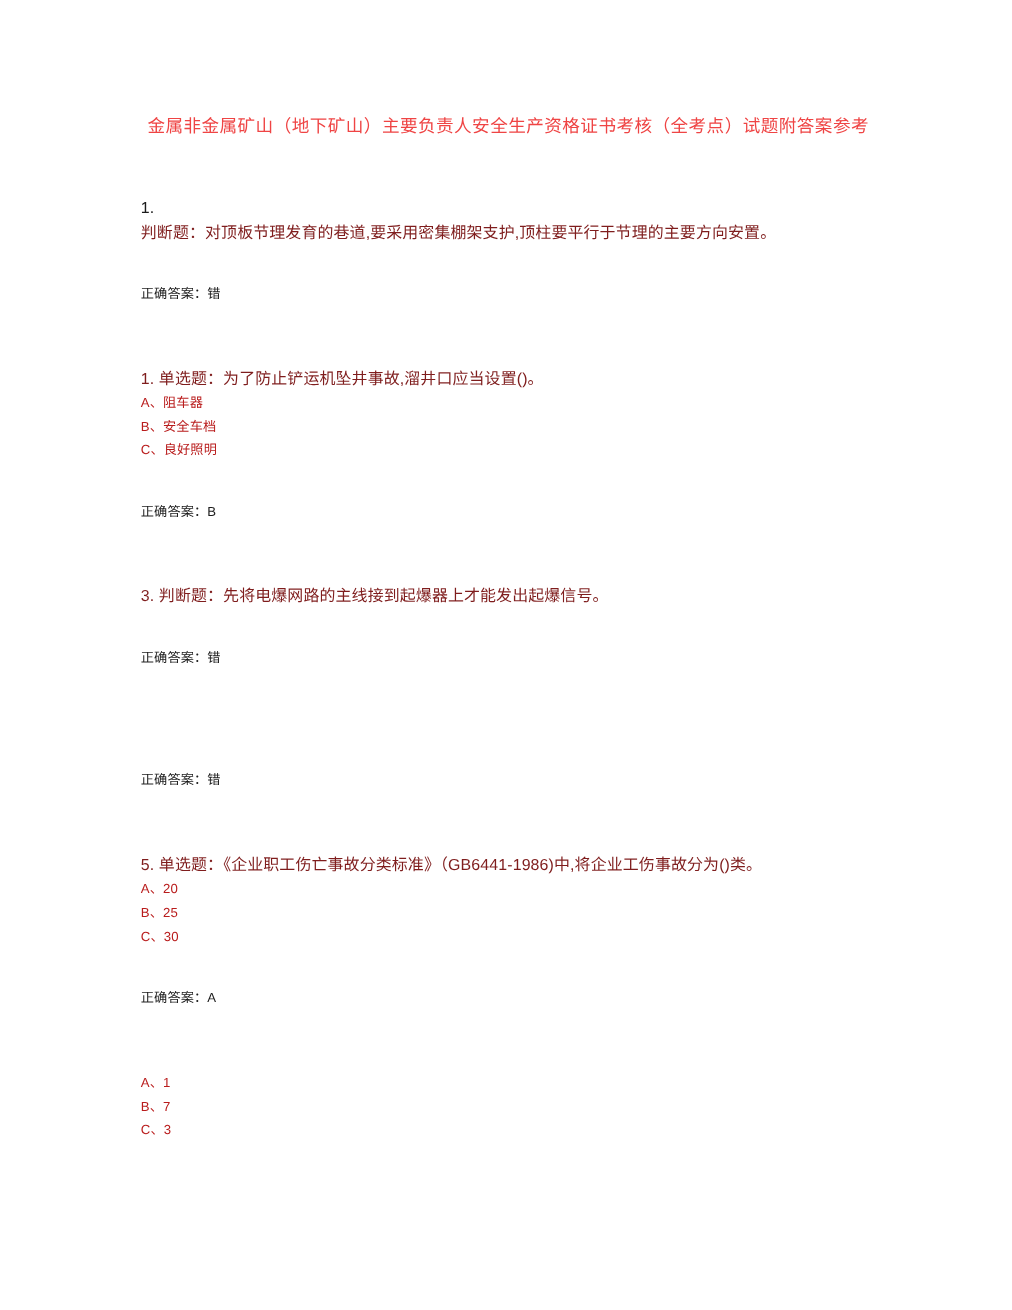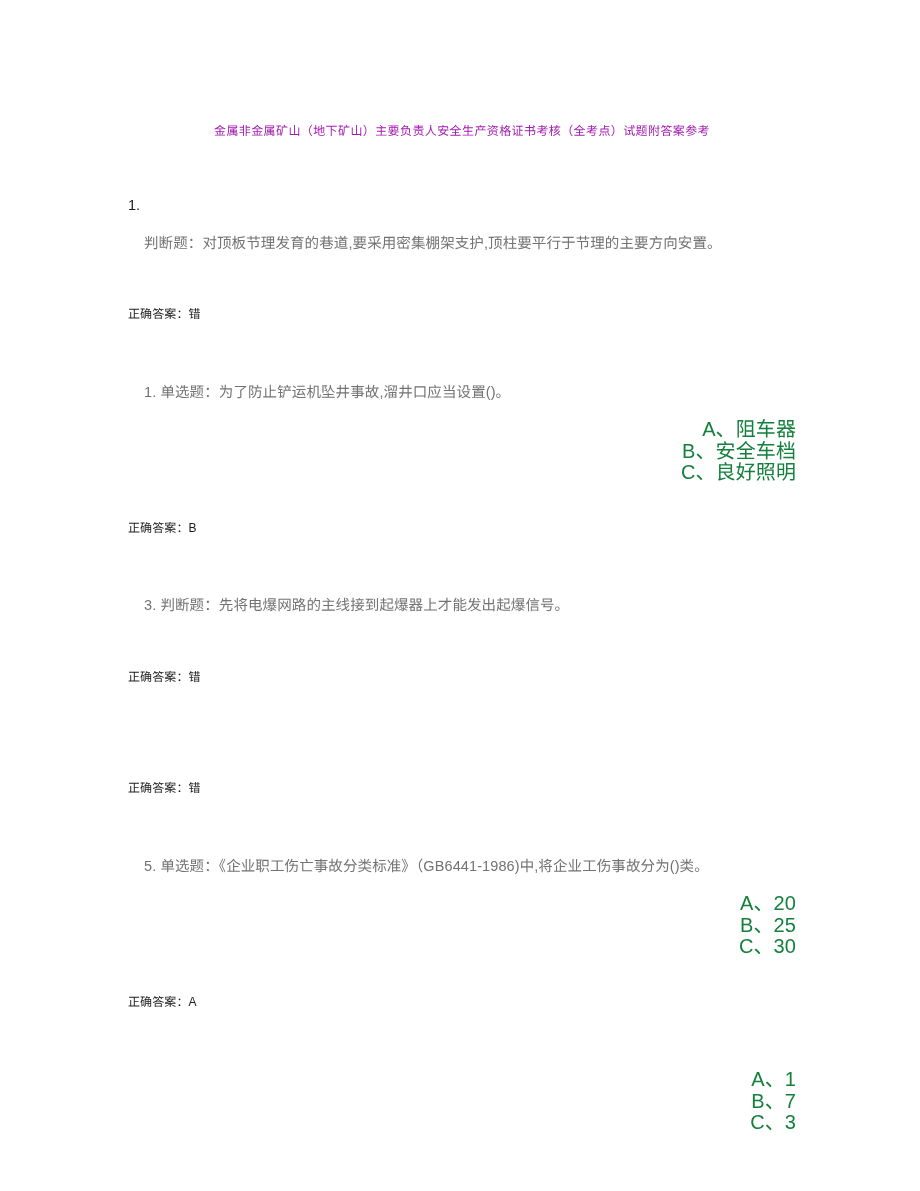--- a/index.html
+++ b/index.html
@@ -29,61 +29,60 @@
   .content-column {
     position: absolute;
     left: 128px;
     top: 100px;
     width: 668px;
   }
 
   
   .doc-title {
     font-family: "Liberation Serif", "DejaVu Serif", serif;
-    font-size: 12px;
+    font-size: 16px;
     line-height: 30px;
-    color: #a21caf;
+    color: #ef4444;
     text-align: center;
     letter-spacing: 0.4px;
-    margin: 16px 0 0 0;
+    margin: 1px 0 0 0;
     font-weight: 400;
   }
 
   
   .question-list {
     margin-top: 49px;
   }
 
   .question-block {
     margin-bottom: 56px;
   }
   .question-block:last-child {
     margin-bottom: 0;
   }
 
   .q-stem {
     font-size: 14.5px;
     line-height: 21.5px;
-    color: #737373;
-    margin: 16px;
+    color: #7f1d1d;
+    margin: 0;
     letter-spacing: 0.1px;
     word-break: break-all;
   }
 
   .q-options {
     list-style: none;
     margin: 0;
     padding: 0;
   }
   .q-option {
-    font-size: 20px;
+    font-size: 12px;
     line-height: 21.5px;
-    color: #15803d;
+    color: #b91c1c;
     letter-spacing: 0.1px;
-    text-align: right;
   }
 
   .q-answer {
     font-size: 12px;
     line-height: 21.5px;
     color: #1b1b1b;
     margin: 0;
     padding-top: 34px;
     letter-spacing: 0.1px;
   }

